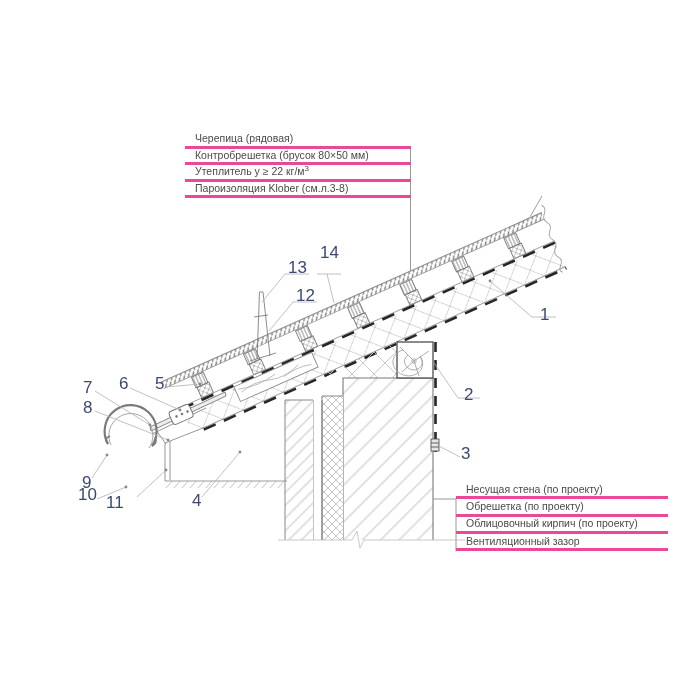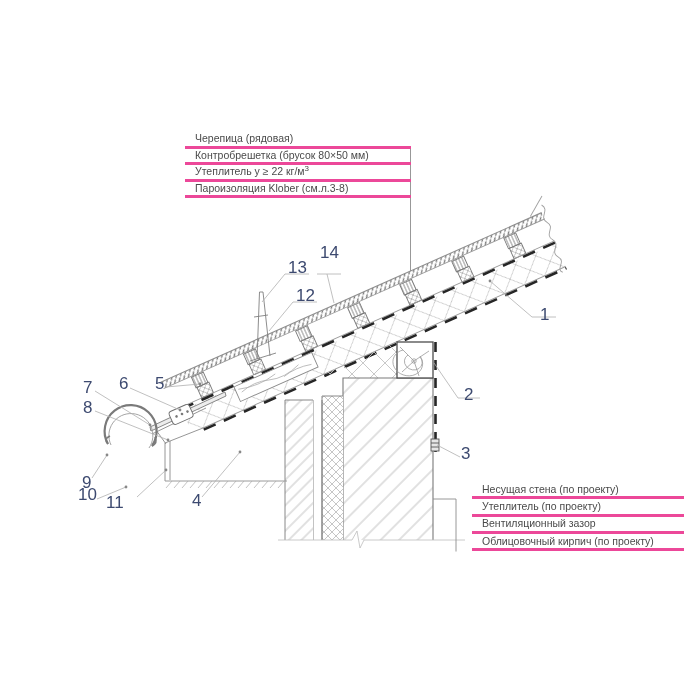--- a/index.html
+++ b/index.html
@@ -4,21 +4,21 @@
 <style>
   html,body{margin:0;padding:0;background:#ffffff;}
   #stage{position:relative;width:700px;height:700px;background:#ffffff;overflow:hidden;
          font-family:"Liberation Sans", sans-serif;}
   svg{position:absolute;left:0;top:0;}
   .tbl{position:absolute;font-size:10.5px;color:#4a4a4a;line-height:1;}
   .tbl .row{box-sizing:border-box;border-bottom:3px solid #ec4899;
             padding:0 0 2px 10px;display:flex;align-items:flex-end;}
   #roof-table{left:185px;top:132px;width:226px;}
   #roof-table .row{height:16.5px;}
-  #wall-table{left:456px;top:482px;width:212px;margin-left:16px;}
+  #wall-table{left:456px;top:482px;width:212px;}
   #wall-table .row{height:17.3px;}
   sup{font-size:8px;vertical-align:4px;}
   .callout{position:absolute;font-size:17px;color:#3d4a70;line-height:1;}
   .c1{left:540px;top:306px;}  .c2{left:464px;top:386px;}  .c3{left:461px;top:445px;}
   .c4{left:192px;top:492px;}  .c5{left:155px;top:375px;}  .c6{left:119px;top:375px;}
   .c7{left:83px;top:379px;}   .c8{left:83px;top:399px;}   .c9{left:82px;top:474px;}
   .c10{left:78px;top:486px;}  .c11{left:106px;top:494px;} .c12{left:296px;top:287px;}
   .c13{left:288px;top:259px;} .c14{left:320px;top:244px;}
 </style>
 </head>
@@ -268,27 +268,27 @@
   <div class="row">
         <span>Пароизоляция Klober (см.л.3-8)</span>
       </div>
 </div>
 
 <div class="tbl" id="wall-table">
   <div class="row">
         <span>Несущая стена (по проекту)</span>
       </div>
   <div class="row">
-        <span>Утеплитель (по проекту)</span>
+        <span>Обрешетка (по проекту)</span>
+      </div>
+  <div class="row">
+        <span>Облицовочный кирпич (по проекту)</span>
       </div>
   <div class="row">
         <span>Вентиляционный зазор</span>
-      </div>
-  <div class="row">
-        <span>Облицовочный кирпич (по проекту)</span>
       </div>
 </div>
 
 <span class="callout c1">1</span>
 <span class="callout c2">2</span>
 <span class="callout c3">3</span>
 <span class="callout c4">4</span>
 <span class="callout c5">5</span>
 <span class="callout c6">6</span>
 <span class="callout c7">7</span>

